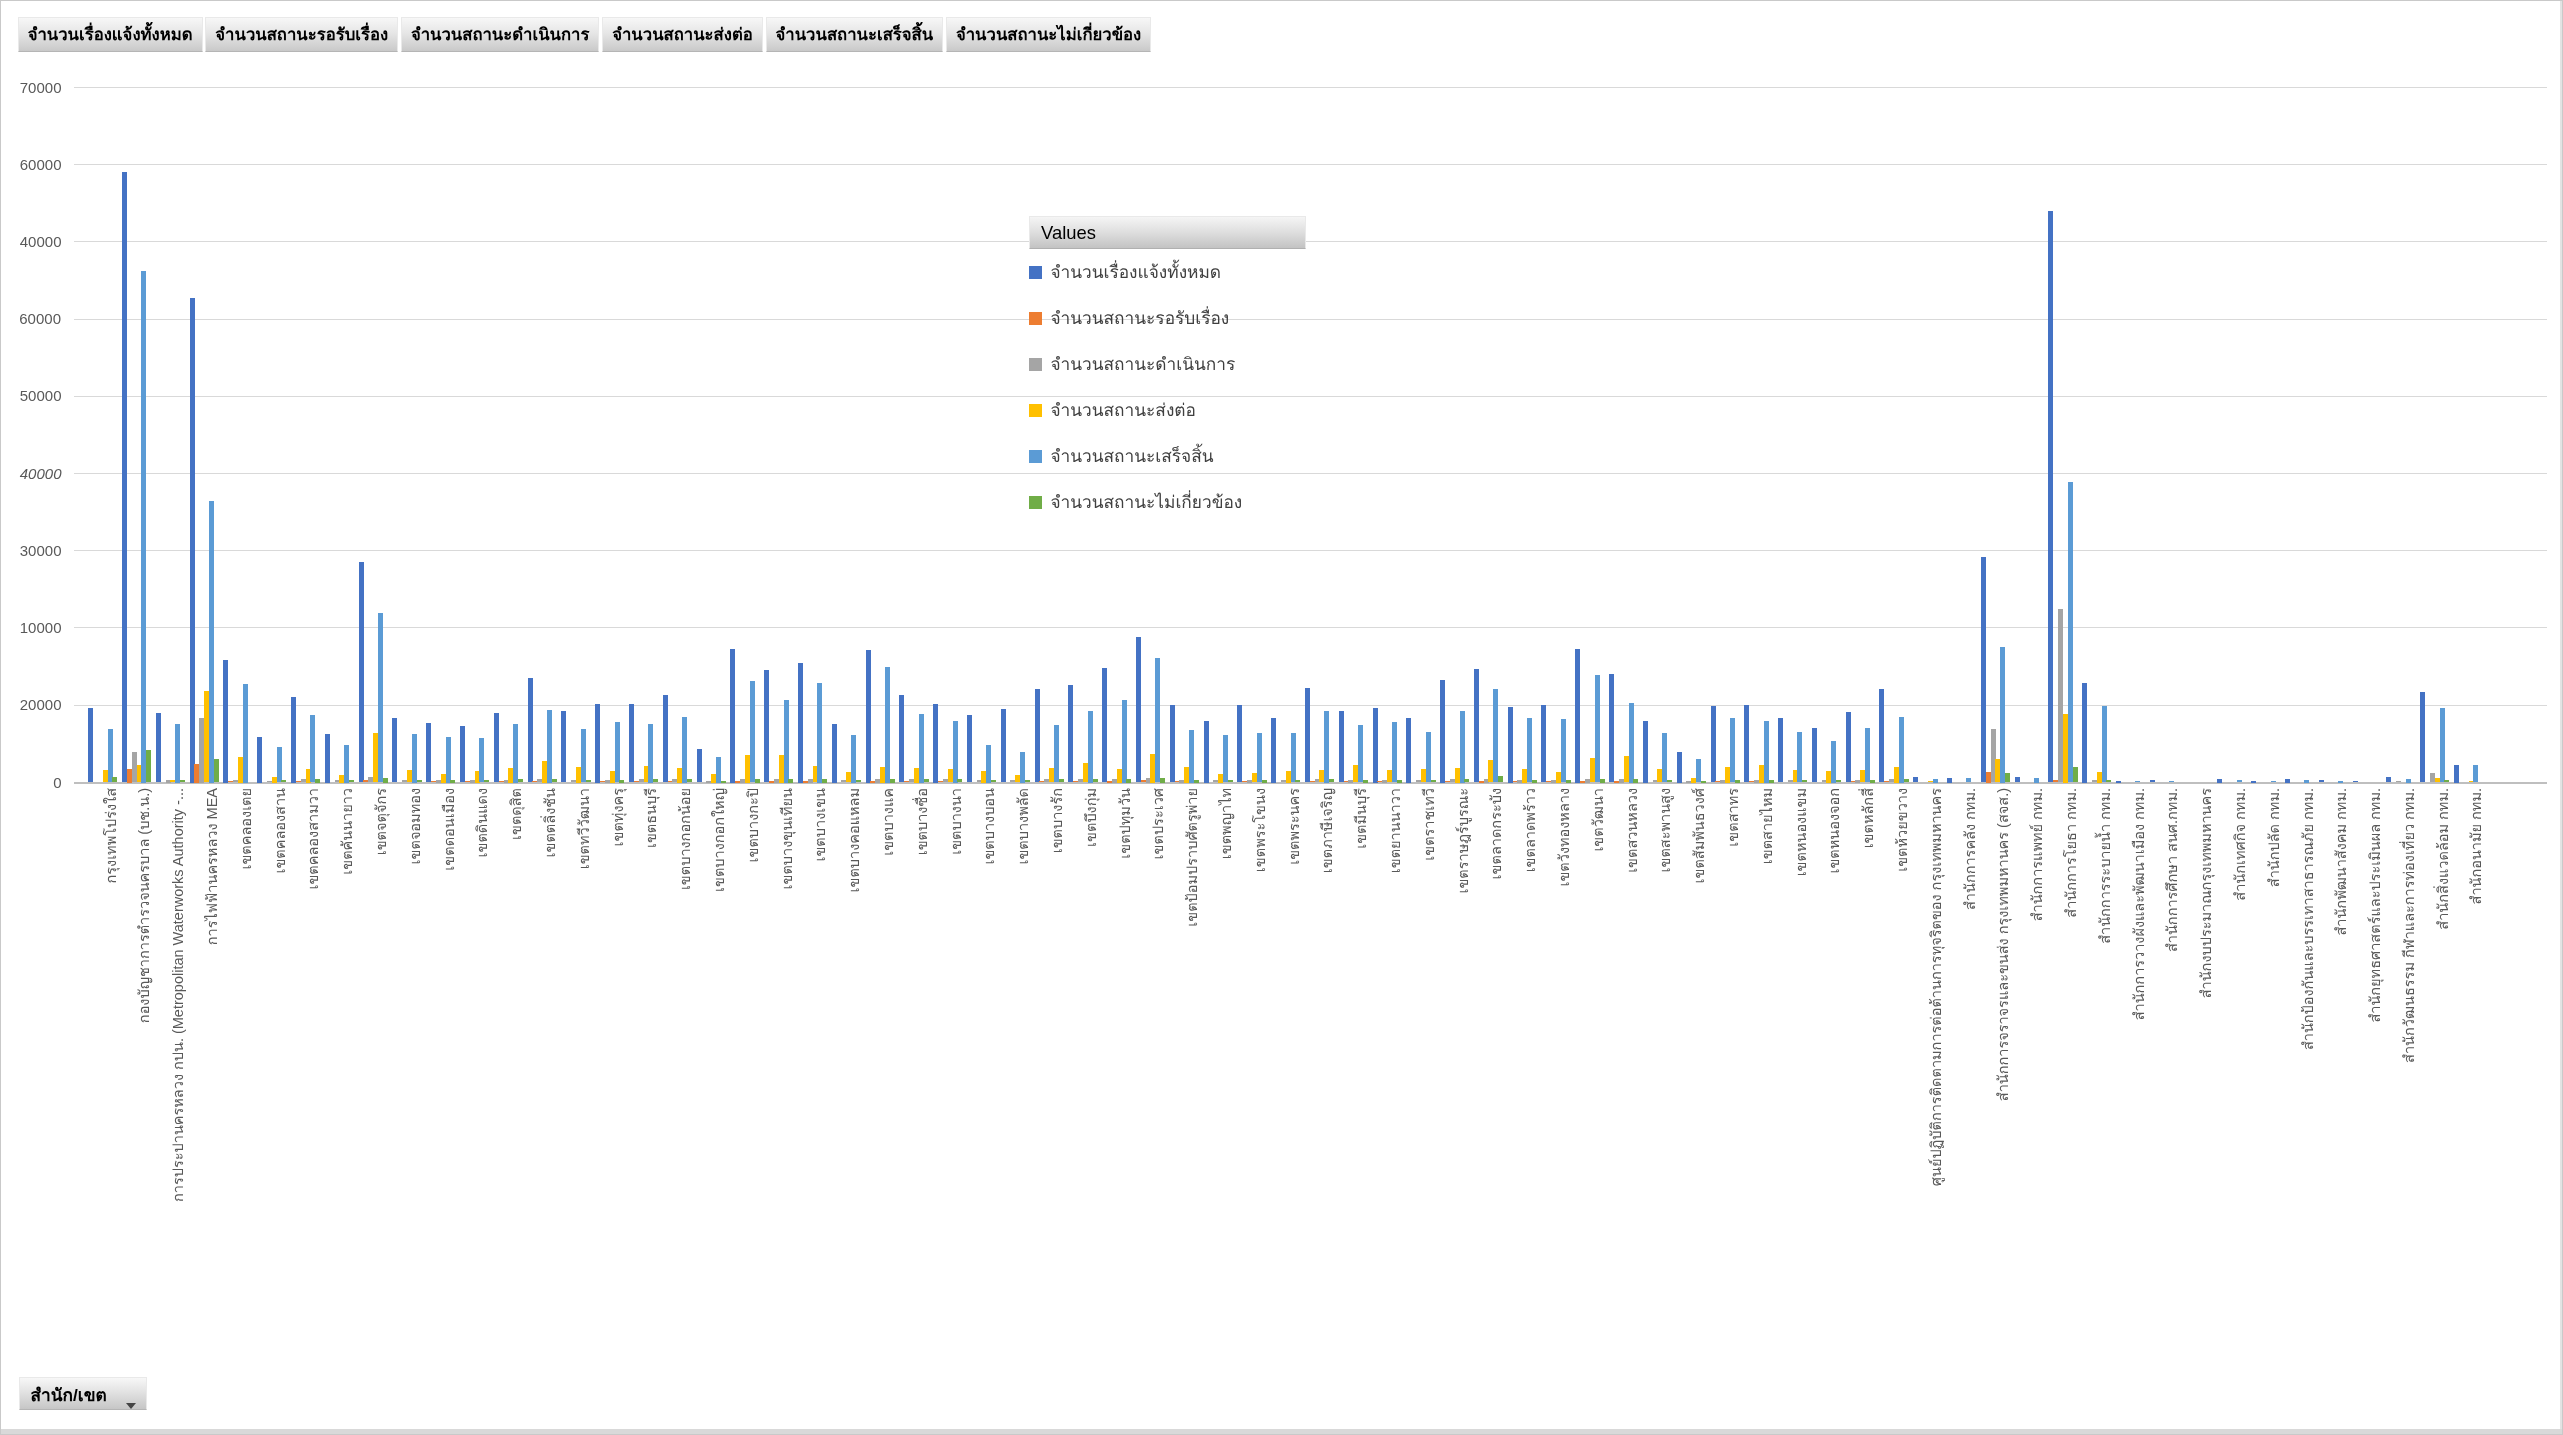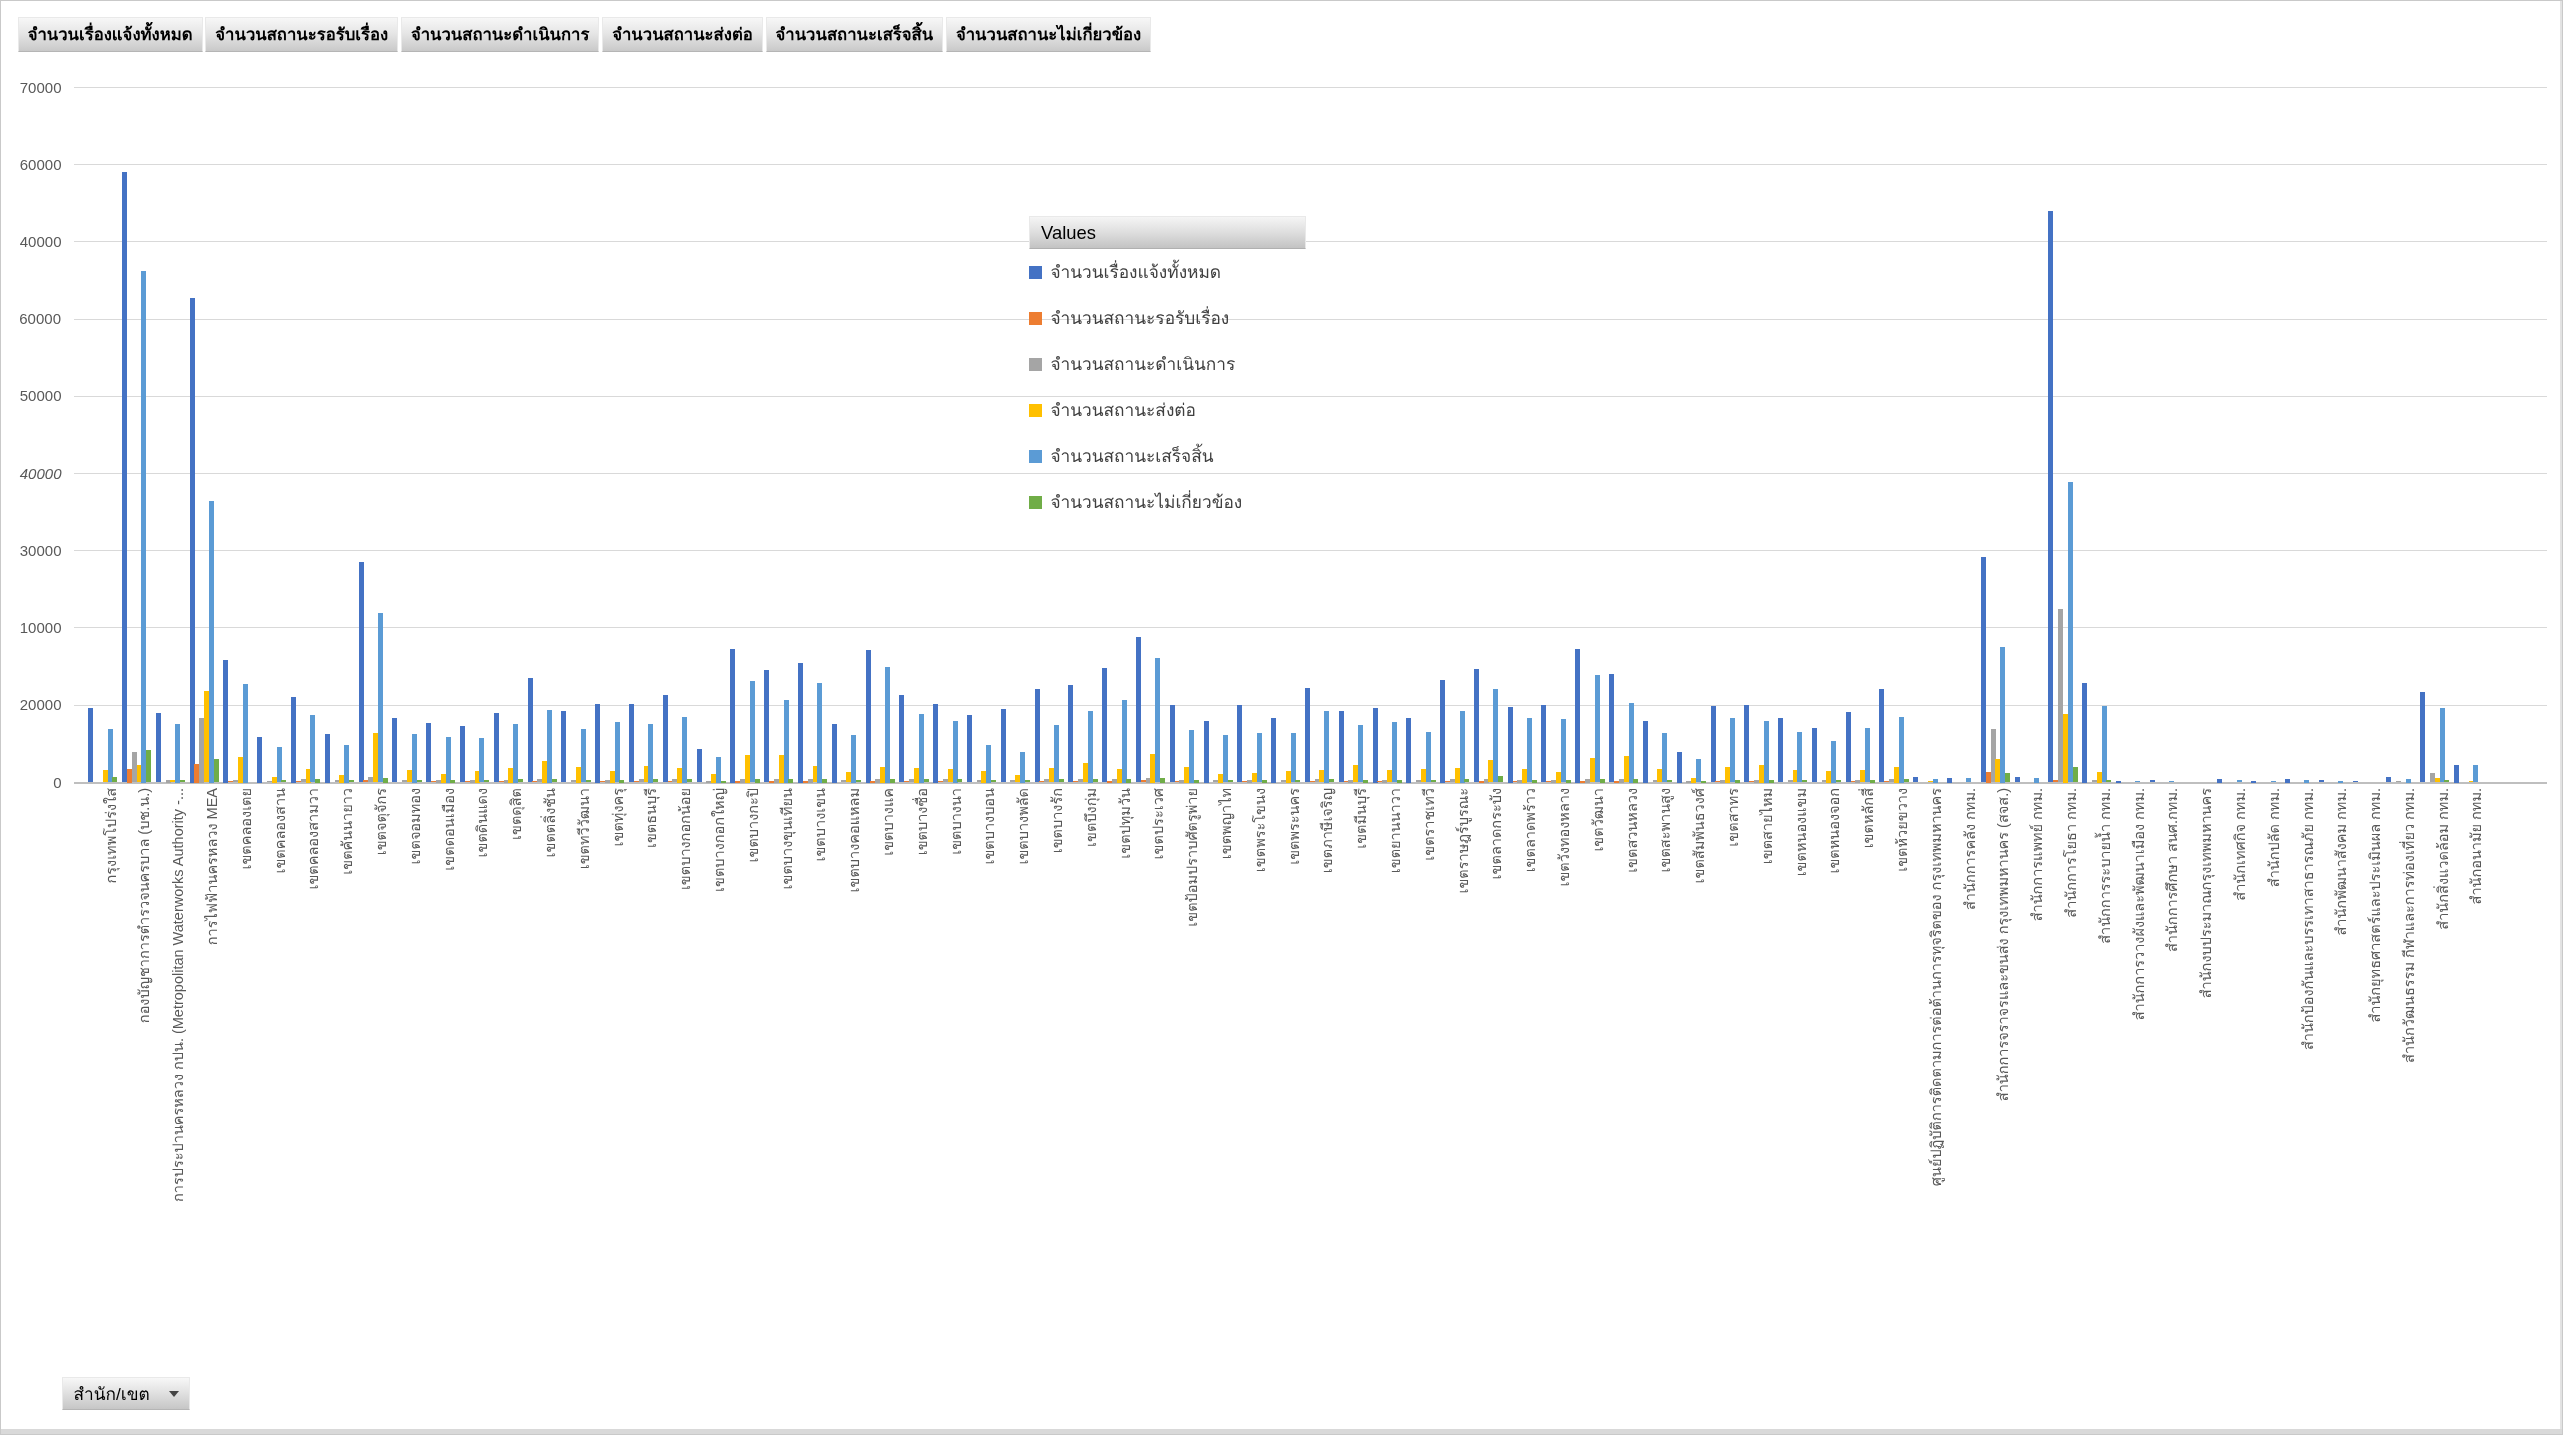--- a/index.html
+++ b/index.html
@@ -9,21 +9,21 @@
 
   
   .btn-row{position:absolute;left:16.7px;top:15.6px;display:flex;gap:2.8px;}
   .pvt-btn{height:35px;display:flex;align-items:center;padding:0 9px;
      background:linear-gradient(180deg,#f7f7f7 0%,#e6e6e6 45%,#c9c9c9 100%);
      border:0.6px solid #e9e9e9;border-bottom-color:#b5b5b5;box-sizing:border-box;
      font-size:16.7px;font-weight:bold;color:#000;white-space:nowrap;cursor:default;}
   .axis-btn{position:absolute;left:18.4px;top:1376px;width:128px;height:33px;
      background:linear-gradient(180deg,#f7f7f7 0%,#e2e2e2 45%,#c6c6c6 100%);
      border:0.6px solid #e9e9e9;border-bottom-color:#b5b5b5;box-sizing:border-box;
-     display:flex;align-items:center;padding:0 10px;font-size:17.3px;font-weight:normal;color:#000;margin-left:43px;}
+     display:flex;align-items:flex-end;padding:0 10px;font-size:17.3px;font-weight:bold;color:#000;}
   .axis-btn .arrow{margin-left:auto;width:0;height:0;border-left:5px solid transparent;
      border-right:5px solid transparent;border-top:6.1px solid #444;}
 
   
   .gridline{position:absolute;height:1.1px;background:#d9d9d9;}
   .axisline{position:absolute;height:1.7px;background:#bfbfbf;}
   .ytick{position:absolute;width:56px;text-align:right;font-size:15px;color:#595959;}
   .bar{position:absolute;}
   .xlab{position:absolute;width:642px;text-align:right;font-size:14.5px;line-height:16.7px;color:#595959;
      transform:rotate(-90deg);transform-origin:100% 0;white-space:nowrap;}

